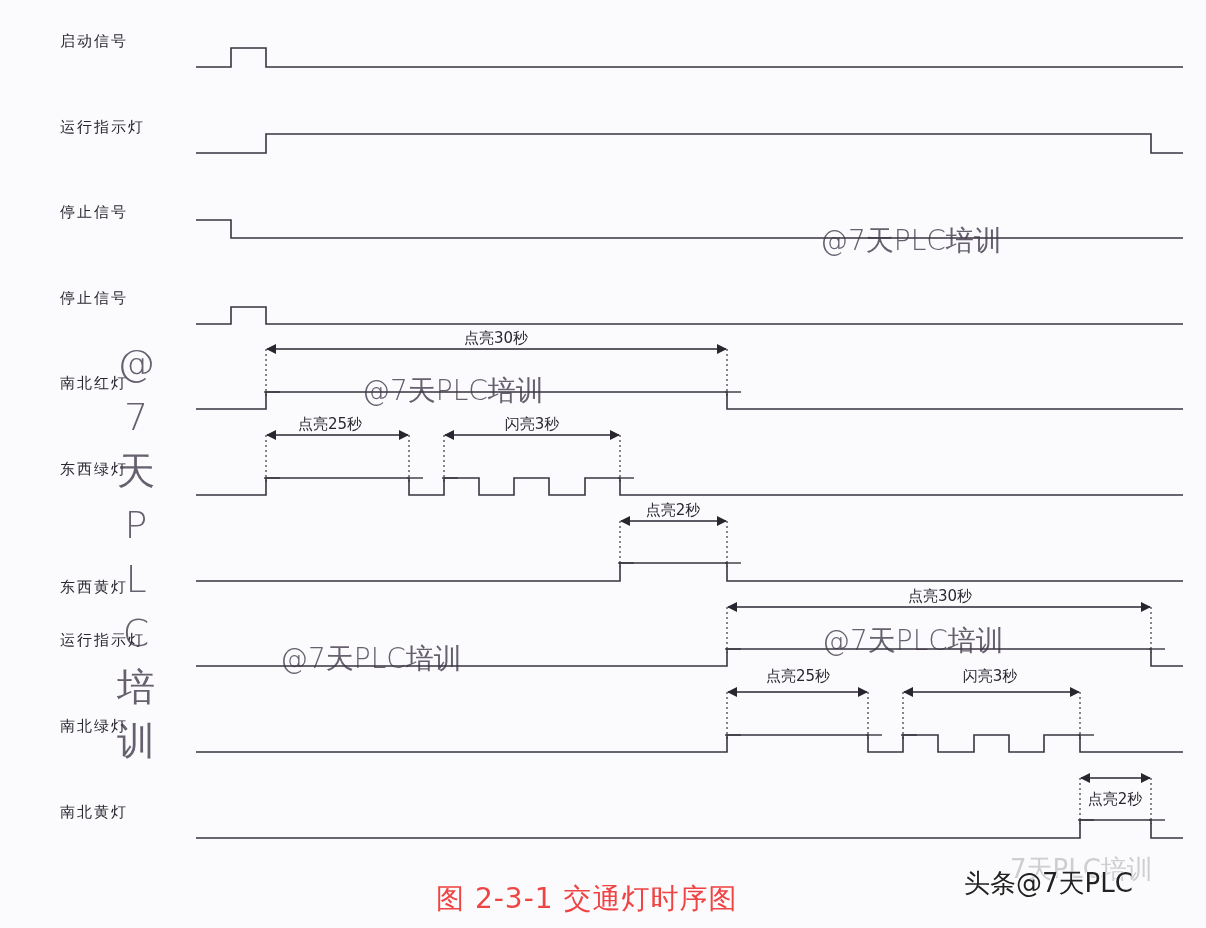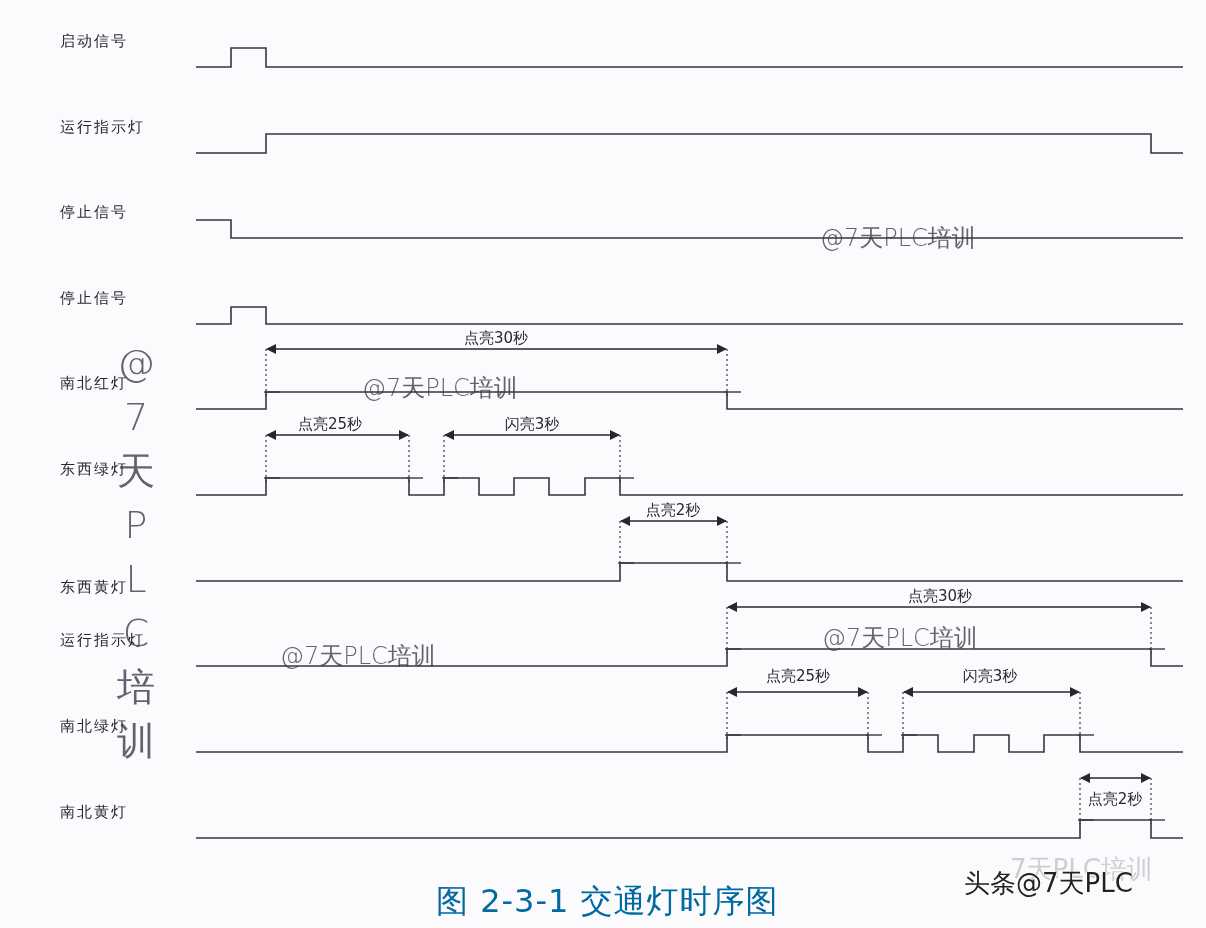--- a/index.html
+++ b/index.html
@@ -1,23 +1,23 @@
 <!DOCTYPE html>
 <html><head>
 <meta charset="utf-8">
 <style>
   html, body { margin:0; padding:0; background:#fbfbfd; }
   body { width:1206px; height:928px; position:relative; overflow:hidden;
          font-family:"DejaVu Sans", sans-serif; color:#2a2630; }
   .frame { position:absolute; left:0; top:0; width:1206px; height:720px; background:#fbfbfd; }
   .sig-label { position:absolute; left:60px; font-size:15px; color:#2a2630; letter-spacing:2px; white-space:nowrap; }
   svg.wave { position:absolute; left:0; top:0; }
-  .caption { position:absolute; left:436px; top:880px; font-size:32px; color:#0369a1; letter-spacing:1px; white-space:nowrap; }
+  .caption { position:absolute; left:436px; top:880px; font-size:28px; color:#ef4444; letter-spacing:1px; white-space:nowrap; }
   .wm { position:absolute; color:rgba(60,52,70,0.78); font-family:"DejaVu Sans", sans-serif; font-weight:300; white-space:nowrap; }
-  .wm-h { font-size:24px; }
+  .wm-h { font-size:28px; }
   .wm-v { font-size:38px; line-height:54px; width:40px; text-align:center; }
   .brand { position:absolute; left:964px; top:866px; font-size:26px; color:#222; white-space:nowrap; text-shadow:1px 0 #fff,-1px 0 #fff; }
   .brand-ghost { position:absolute; left:1010px; top:852px; font-size:26px; color:rgba(120,120,130,0.35); white-space:nowrap; }
   .dur-label { font-size:15px; fill:#2a2630; }
 </style>
 </head>
 <body>
 
 <div class="frame">
 

